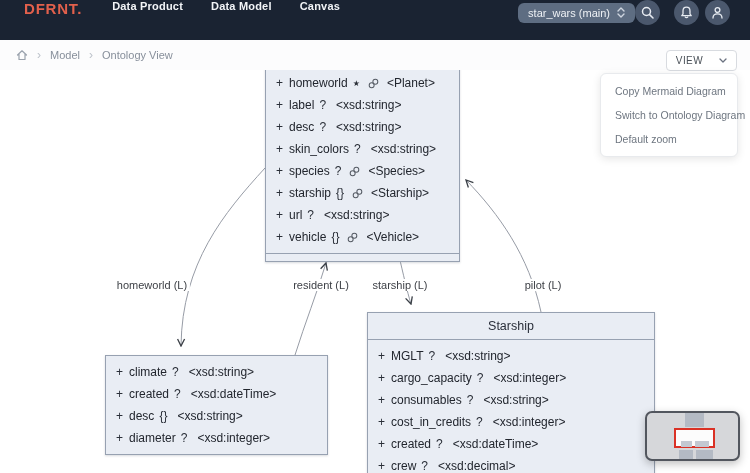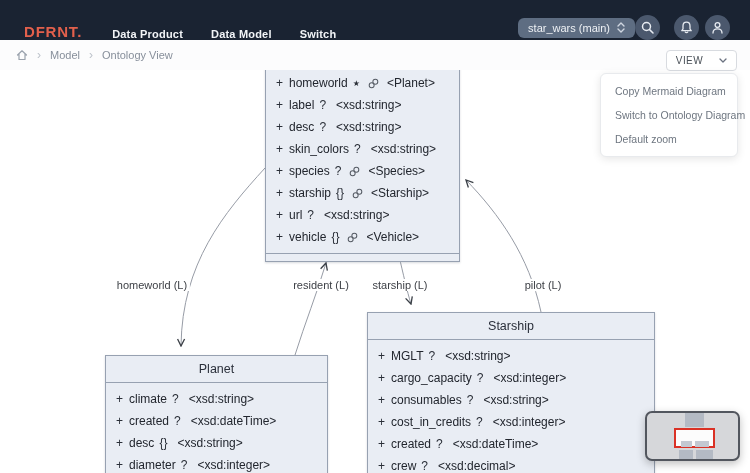--- a/index.html
+++ b/index.html
@@ -7,21 +7,21 @@
     --boxfill:#e9edf4; --boxborder:#97a1b1; --rowtext:#22262e; --edge:#979ca6;
     --menutext:#6e7680; --crumb:#878f9b; --mapred:#da3125;
   }
   *{margin:0;padding:0;box-sizing:border-box;}
   html,body{width:750px;height:473px;overflow:hidden;}
   body{font-family:"Liberation Sans","DejaVu Sans",sans-serif;background:#fff;position:relative;}
   #app{position:absolute;inset:0;width:750px;height:473px;background:#fff;}
 
   
   .navbar{position:absolute;left:0;top:0;width:750px;height:40px;background:var(--navbar);
-    display:flex;align-items:flex-end;z-index:30;}
+    display:flex;align-items:flex-start;z-index:30;}
   .logo{color:var(--accent);font-weight:800;font-size:15px;letter-spacing:.8px;margin-left:24px;}
   .topnav{display:flex;gap:28px;margin-left:30px;}
   .topnav a{color:#f2f4f7;font-size:11px;font-weight:700;text-decoration:none;letter-spacing:.2px;cursor:pointer;}
   .nav-right{margin-left:auto;display:flex;align-items:center;margin-right:20px;}
   .workspace{display:flex;align-items:center;gap:7px;background:var(--pill);border:none;border-radius:6px;
     padding:4px 10px;color:#eef1f5;font-size:11px;font-family:inherit;cursor:pointer;}
   .iconbtn{width:25px;height:25px;border-radius:50%;background:var(--iconcircle);border:none;cursor:pointer;
     display:flex;align-items:center;justify-content:center;padding:0;}
   .iconbtn + .iconbtn{margin-left:14px;}
   .iconbtn.last{margin-left:6px;}
@@ -166,21 +166,20 @@
                 <circle cx="4" cy="8" r="2.7" fill="none" stroke="#555b64" stroke-width="1.1"></circle>
                 <circle cx="8" cy="4" r="2.7" fill="none" stroke="#555b64" stroke-width="1.1"></circle>
               </svg>
             </span>
             <span class="rtype">&lt;Vehicle&gt;</span>
           </div>
         </div>
         <div class="cfooter"></div>
       </div>
       <div class="cbox" style="left: 105px; top: 355px; width: 223px;">
-        <div class="ctitle">Planet</div>
         <div class="crows">
           <div class="crow">
             <span class="plus">+</span>
             <span class="rname">climate</span>
             <span class="card">?</span>
             <span class="rtype noicon">&lt;xsd:string&gt;</span>
           </div>
           <div class="crow">
             <span class="plus">+</span>
             <span class="rname">created</span>
@@ -242,21 +241,21 @@
           </div>
         </div>
       </div>
     </div>
 
   <header class="navbar">
     <div class="logo">DFRNT.</div>
     <nav class="topnav">
         <a>Data Product</a>
         <a>Data Model</a>
-        <a>Switch</a>
+        <a>Canvas</a>
       </nav>
     <div class="nav-right">
       <button class="workspace">
         <span>star_wars (main)</span>
         <svg width="8" height="11" viewBox="0 0 8 11">
           <polyline points="1,4 4,1 7,4" fill="none" stroke="#cfd6e0" stroke-width="1.4" stroke-linecap="round" stroke-linejoin="round"></polyline>
           <polyline points="1,7 4,10 7,7" fill="none" stroke="#cfd6e0" stroke-width="1.4" stroke-linecap="round" stroke-linejoin="round"></polyline>
         </svg>
       </button>
       <button class="iconbtn">

